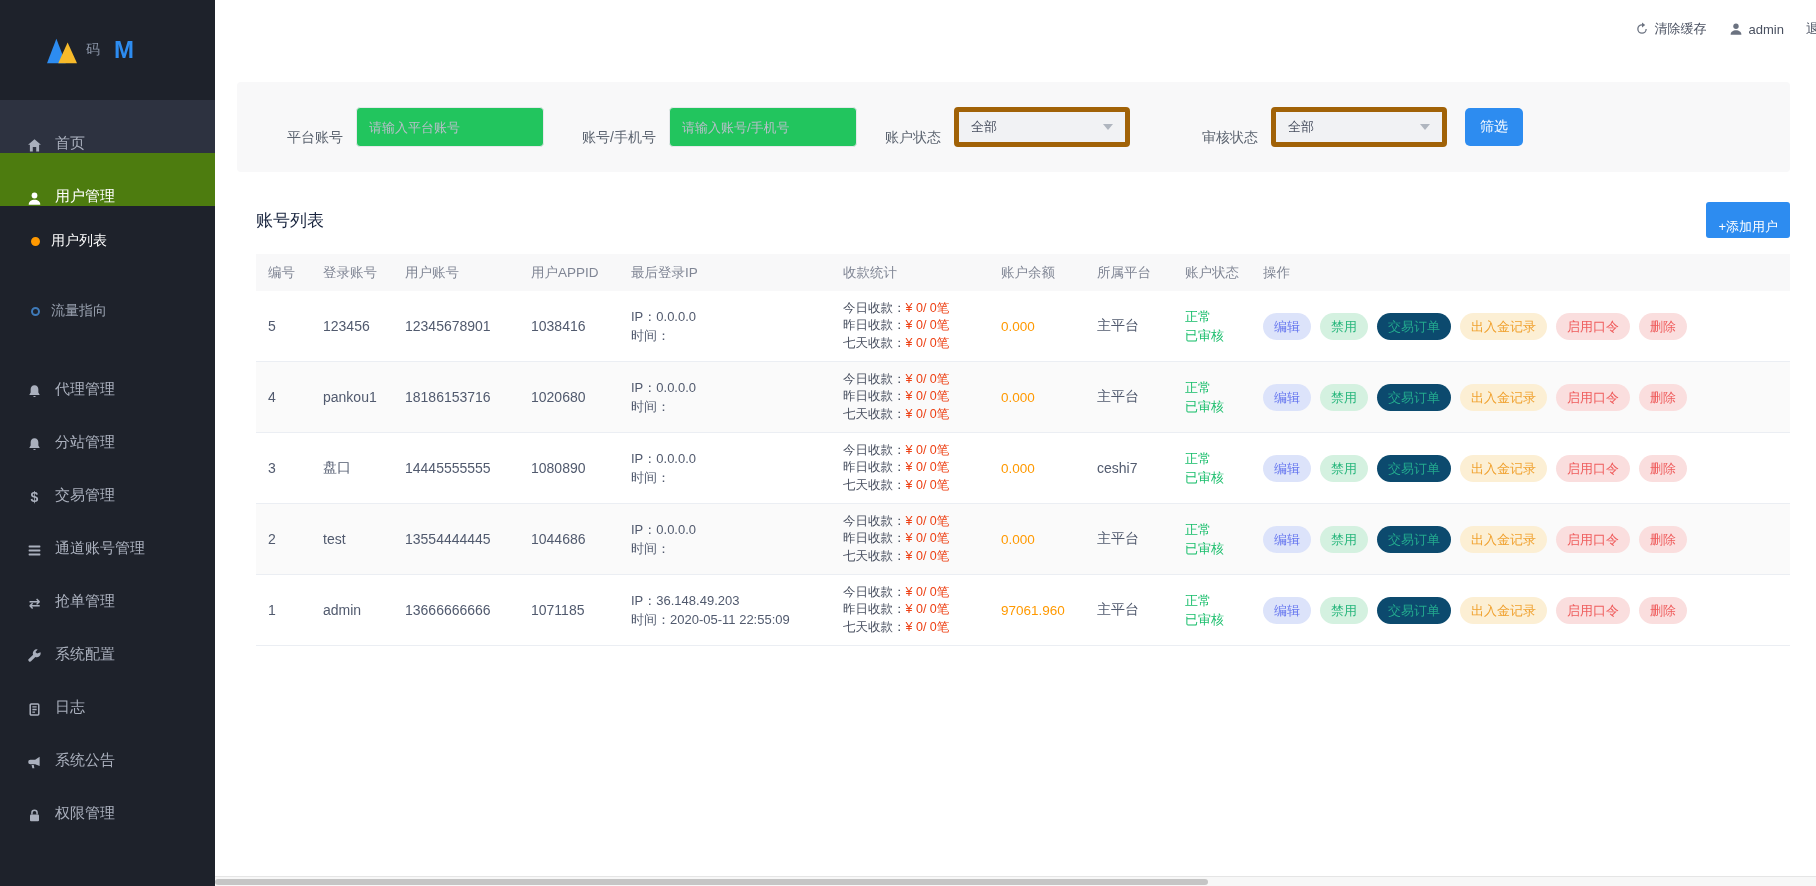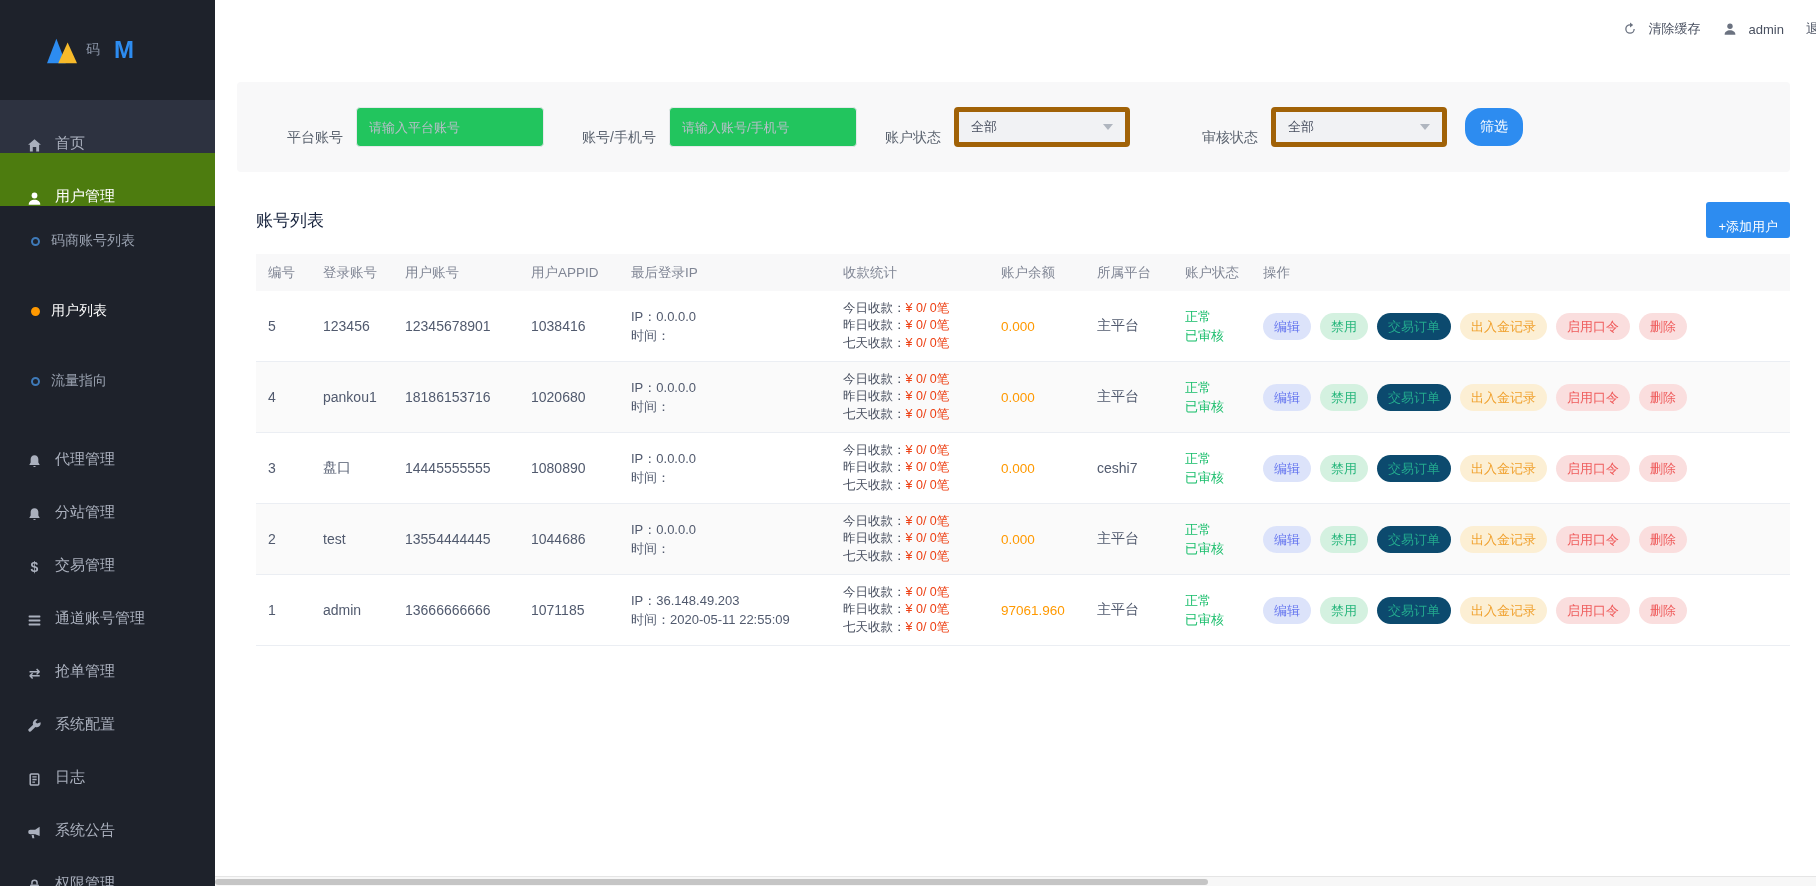--- a/index.html
+++ b/index.html
@@ -16,35 +16,35 @@
   .menu-item.hl{background:#2d3240}
   .menu-item.active{background:#4d7c0f;color:#fff}
   .sub-item{height:70px;display:flex;align-items:center;gap:11px;padding-left:31px;color:#98a0ae;font-size:14px;cursor:pointer}
   .sub-item.selected{color:#fff}
   .dot{width:9px;height:9px;border-radius:50%;border:2px solid #3f7ab8;flex:none}
   .dot.active{background:#ff9900;border-color:#ff9900}
   .icon-char{width:15px;text-align:center;font-weight:700;font-size:14px;flex:none}
 
   
   .topbar{position:fixed;left:215px;right:0;top:0;height:58px;background:#fff;display:flex;align-items:center;justify-content:flex-end;gap:22px;font-size:13px;color:#495060;z-index:5}
-  .hitem{display:flex;align-items:center;gap:12px;cursor:pointer;white-space:nowrap}
+  .hitem{display:flex;align-items:center;gap:6px;cursor:pointer;white-space:nowrap}
   .hitem svg{width:14px;height:14px;color:#6b7280}
   .logout{margin-right:-16px}
 
   
   .main{margin-left:215px;padding-top:58px}
   .filter-card{margin:24px 26px 0 22px;height:90px;background:#f8f8f9;border-radius:4px;display:flex;align-items:center;padding-left:50px}
   .fgroup{display:flex;align-items:flex-end;gap:13px}
   .g1{margin-right:38px}.g2{margin-right:28px}.g3{margin-right:72px}
   .flabel{color:#5c6470;font-size:14px;white-space:nowrap}
   .finput{width:188px;height:40px;background:#22c55e;border:1px solid #e6e8eb;border-radius:4px;padding:0 12px;font-size:13px;color:#495060;outline:none}
   .finput::placeholder{color:#b8bfc9}
   .fselect{width:176px;height:40px;background:#f1f2f4;border:5px solid #a16207;border-radius:4px;display:flex;align-items:center;justify-content:space-between;padding:0 12px;font-size:13px;color:#495060;cursor:pointer}
   .caret{width:0;height:0;border-left:5px solid transparent;border-right:5px solid transparent;border-top:6px solid #b0b6bf}
-  .btn-filter{margin-left:18px;width:58px;height:38px;background:#2d8cf0;color:#fff;border:none;border-radius:16px;font-size:14px;cursor:pointer}
+  .btn-filter{margin-left:18px;width:58px;height:38px;background:#2d8cf0;color:#fff;border:none;border-radius:5px;font-size:14px;cursor:pointer}
 
   .list-head{margin:30px 26px 0 41px;display:flex;align-items:center;justify-content:space-between}
   .list-title{font-size:17px;color:#17233d}
   .btn-add{background:#2d8cf0;color:#fff;border:none;border-radius:3px;height:36px;padding:16px 12px;font-size:13px;cursor:pointer}
 
   
   .table{margin:16px 26px 0 41px}
   .thead{display:flex;align-items:center;background:#f8f8f9;height:37px;color:#808695;font-size:13.5px}
   .th,.td{padding:0 12px}
   .c0{width:55px}.c1{width:82px}.c2{width:126px}.c3{width:100px}.c4{width:212px}
@@ -89,24 +89,20 @@
   </div>
 
   <div class="menu-item active">
     <svg viewBox="0 0 14 14" fill="currentColor">
         <circle cx="7" cy="4.2" r="2.7"></circle>
         <path d="M1.6 12.8c0-3 2.4-4.6 5.4-4.6s5.4 1.6 5.4 4.6z"></path>
       </svg>
     <span>用户管理</span>
   </div>
 
-  <div class="sub-item">
-    <span class="dot"></span>
-    <span>码商账号列表</span>
-  </div>
   <div class="sub-item selected">
     <span class="dot active"></span>
     <span>用户列表</span>
   </div>
   <div class="sub-item">
     <span class="dot"></span>
     <span>流量指向</span>
   </div>
 
   <div class="menu-item">

